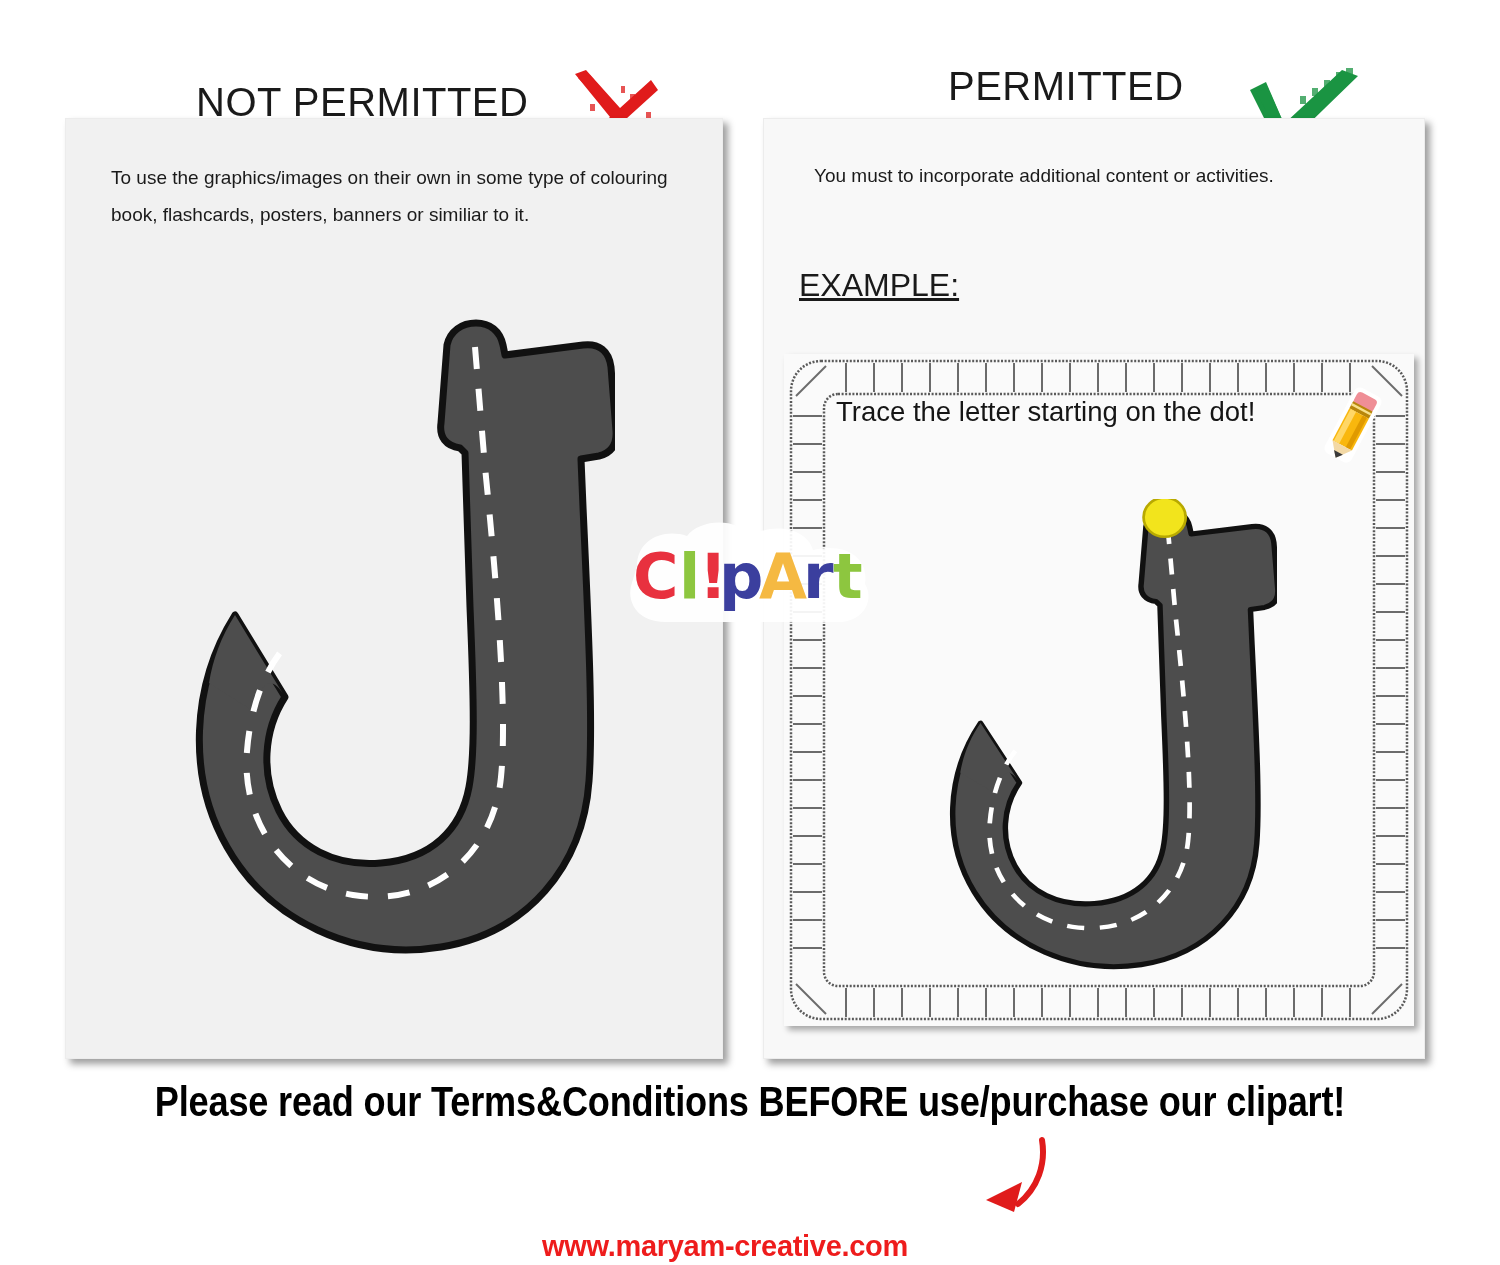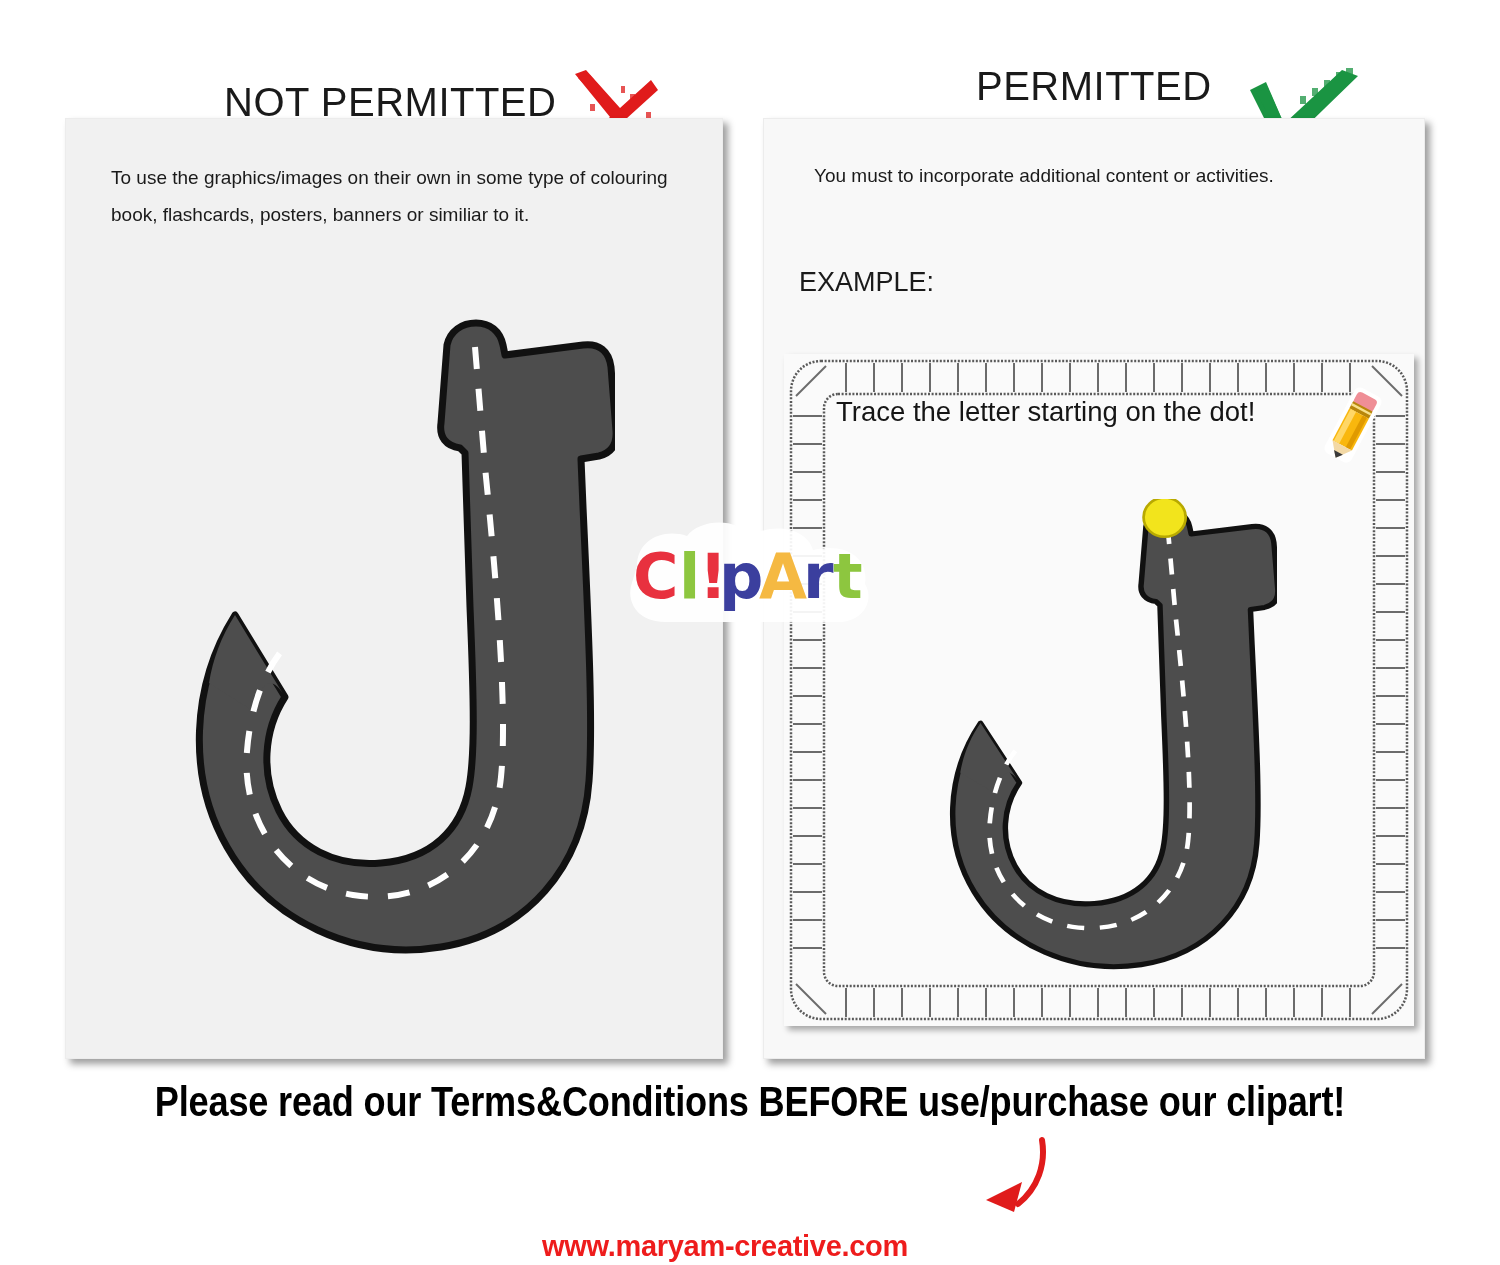--- a/index.html
+++ b/index.html
@@ -16,21 +16,20 @@
   }
 
   
   .panel-heading {
     position: absolute;
     font-size: 40px;
     letter-spacing: 0.5px;
     color: #1a1a1a;
     font-weight: 400;
     white-space: nowrap;
-    margin-left: 28px;
   }
   #heading-not-permitted { left: 196px; top: 80px; }
   #heading-permitted    { left: 948px; top: 64px; }
 
   .mark-icon {
     position: absolute;
   }
   #mark-x      { left: 566px; top: 68px;  width: 96px; height: 84px; }
   #mark-check  { left: 1246px; top: 66px; width: 116px; height: 80px; }
 
@@ -57,22 +56,23 @@
     font-size: 19px;
     line-height: 37px;
     color: #1a1a1a;
     white-space: pre-wrap;
   }
   #text-not-permitted { left: 45px; top: 40px; width: 605px; }
   #text-permitted     { left: 50px; top: 38px; width: 590px; }
   #label-example {
     position: absolute;
     left: 35px; top: 148px;
-    font-size: 27px;
+    font-size: 32px;
     color: #1a1a1a;
+    text-decoration: underline;
   }
 
   
   #worksheet {
     position: absolute;
     left: 20px;  top: 235px;
     width: 630px; height: 672px;
     background: #fafafa;
     box-shadow: 4px 4px 6px rgba(0,0,0,0.33);
   }

